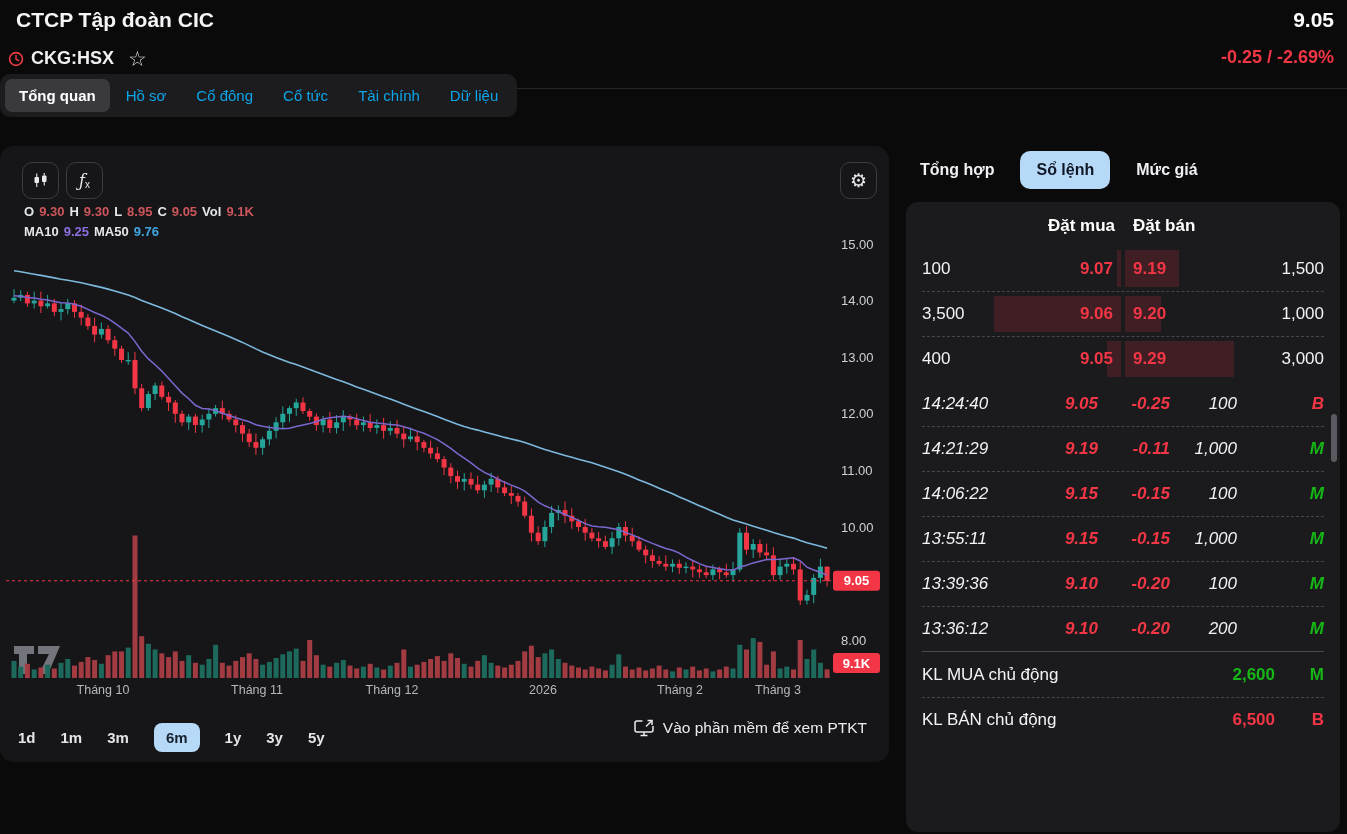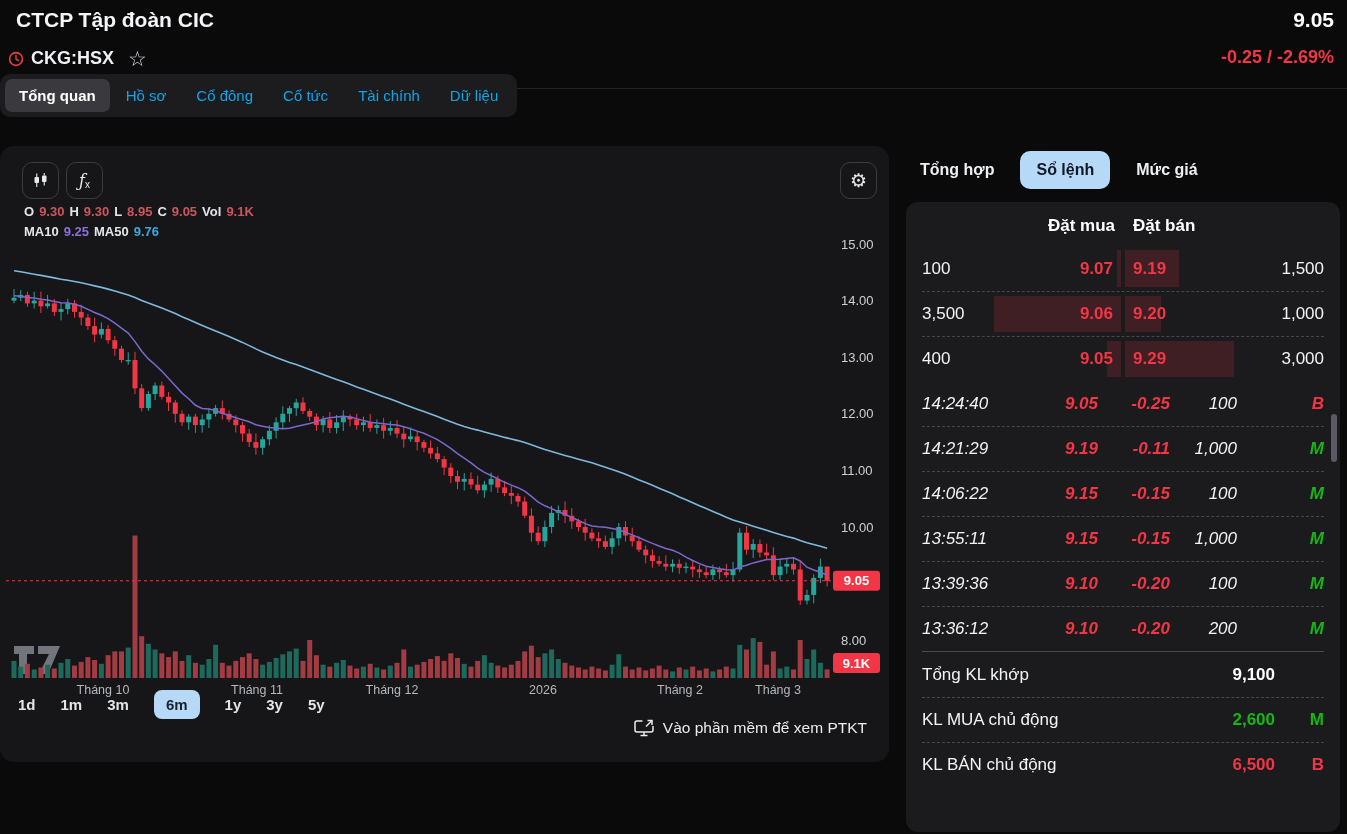--- a/index.html
+++ b/index.html
@@ -32,21 +32,21 @@
   #chart-svg{ position:absolute; left:0; top:0; font-family:inherit; }
   .tool-btn{ position:absolute; width:37px; height:37px; border:1px solid #3c3c40; border-radius:10px;
     background:transparent; color:#e6e8ea; display:flex; align-items:center; justify-content:center; cursor:pointer; }
   #btn-candle{ left:22px; top:16px; } #btn-fx{ left:66px; top:16px; font-size:15px; }
   #btn-gear{ left:auto; right:12px; top:16px; position:absolute; font-size:19px; }
   .fx-glyph{ font-family:"DejaVu Serif","Liberation Serif",serif; font-style:italic; font-size:16px; }
   .fx-sub{ font-size:10px; margin-top:7px; }
   .legend{ position:absolute; left:24px; display:flex; gap:5px; font-size:13px; font-weight:700; color:#e3e6ea; white-space:nowrap; }
   .legend-1{ top:58px; } .legend-2{ top:78px; }
   .legend .vred{ color:var(--legend_red); } .legend .v10{ color:var(--legend_ma10); } .legend .v50{ color:var(--legend_ma50); }
-  .ranges{ position:absolute; left:18px; top:542px; display:flex; align-items:center; gap:25px; height:32px; }
+  .ranges{ position:absolute; left:18px; top:575px; display:flex; align-items:center; gap:25px; height:32px; }
   .range-btn{ font-size:15px; font-weight:700; color:#e3e5e8; background:none; border:none; padding:0; cursor:pointer; }
   .range-btn.active{ background:var(--pill_bg); color:#18222f; padding:6px 12px; border-radius:8px; }
   .ptkt{ position:absolute; right:22px; top:572px; display:flex; align-items:center; gap:9px; font-size:15.5px; color:#e9ebee; font-weight:500; cursor:pointer; }
   
   .panel-tabs{ position:absolute; left:920px; top:149px; display:flex; align-items:center; gap:26px; height:42px; }
   .panel-tab{ font-size:16px; font-weight:600; color:#eef0f3; background:none; border:none; padding:0; cursor:pointer; white-space:nowrap; }
   .panel-tab.active{ background:var(--pill_bg); color:var(--pill_text); padding:10px 16px; border-radius:10px; font-weight:700; }
   .panel-card{ position:absolute; left:906px; top:202px; width:434px; height:630px; background:#1b1b1d; border-radius:12px; padding:0 16px; }
   .ob-header{ display:grid; grid-template-columns:70px 1fr 1fr 70px; height:40px; align-items:center; font-size:17px; font-weight:700; margin-top:4px; }
   .ob-h-bid{ text-align:right; padding-right:8px; } .ob-h-ask{ padding-left:10px; }
@@ -648,25 +648,20 @@
           <span class="tr-time">13:36:12</span>
           <span class="tr-price">9.10</span>
           <span class="tr-chg">-0.20</span>
           <span class="tr-qty">200</span>
           <span class="tr-side side-M">M</span>
         </div>
       </div>
 
     <div id="summary">
         <div class="sum-row">
-          <span class="sum-label">Tổng KL khớp</span>
-          <span class="sum-value tone-neutral">9,100</span>
-          <span class="sum-side tone-neutral"></span>
-        </div>
-        <div class="sum-row">
           <span class="sum-label">KL MUA chủ động</span>
           <span class="sum-value tone-green">2,600</span>
           <span class="sum-side tone-green">M</span>
         </div>
         <div class="sum-row">
           <span class="sum-label">KL BÁN chủ động</span>
           <span class="sum-value tone-red">6,500</span>
           <span class="sum-side tone-red">B</span>
         </div>
       </div>

